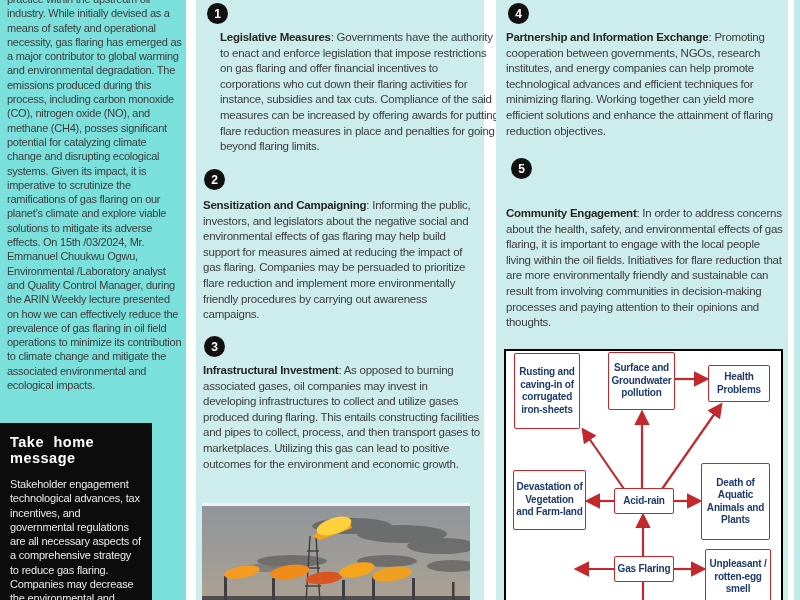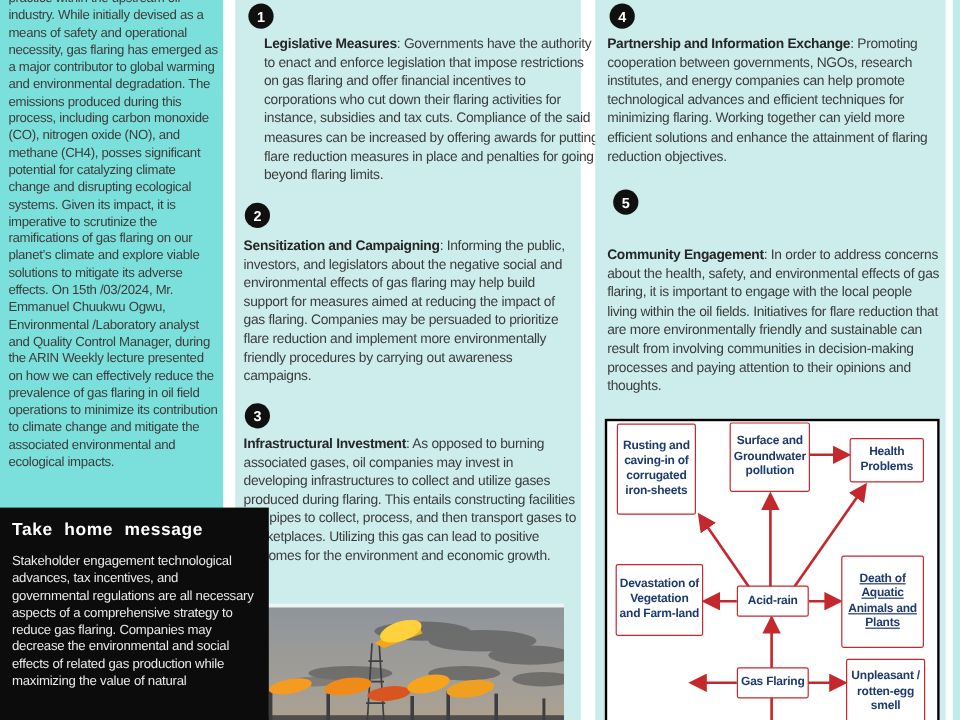--- a/index.html
+++ b/index.html
@@ -12,21 +12,21 @@
   .left-col{
     position:absolute;left:0;top:0;width:186px;height:600px;
     background:#7bdfdc;overflow:hidden;
   }
   .left-text{
     position:absolute;left:7px;top:-8px;width:175px;
     font-size:11px;line-height:14.3px;letter-spacing:-0.25px;
     color:#3c3c3c;
   }
   .take-home{
-    position:absolute;left:0;top:423px;width:224px;height:177px;
+    position:absolute;left:0;top:423px;width:152px;height:177px;
     background:#0c0c0c;color:#e9e9e9;box-sizing:border-box;
     padding:11px 10px 0 10px;z-index:3;
   }
   .take-home h2{
     margin:0 0 11px 0;font-size:14.5px;color:#ffffff;
     letter-spacing:0.5px;word-spacing:5px;font-weight:bold;
   }
   .take-home p{
     margin:0;font-size:11px;line-height:14.3px;letter-spacing:-0.2px;
   }
@@ -178,16 +178,16 @@
       <line x1="108" y1="218" x2="72" y2="218" marker-end="url(#ah)"></line>
       <line x1="166" y1="218" x2="196" y2="218" marker-end="url(#ah)"></line>
       <line x1="137" y1="230" x2="137" y2="251"></line>
     </g>
   </svg>
   <div class="dnode" style="left:8px;top:2px;width:66px;height:76px;">Rusting and caving-in of corrugated iron-sheets</div>
   <div class="dnode" style="left:102px;top:1px;width:67px;height:58px;">Surface and Groundwater pollution</div>
   <div class="dnode" style="left:7px;top:119px;width:73px;height:60px;">Devastation of Vegetation and Farm-land</div>
   <div class="dnode" style="left:202px;top:14px;width:62px;height:37px;">Health Problems</div>
   <div class="dnode" style="left:108px;top:137px;width:60px;height:26px;">Acid-rain</div>
-  <div class="dnode" style="left:195px;top:112px;width:69px;height:77px;text-decoration:underline;">Death of Aquatic Animals and Plants</div>
+  <div class="dnode" style="left:195px;top:112px;width:69px;height:77px;">Death of Aquatic Animals and Plants</div>
   <div class="dnode" style="left:108px;top:205px;width:60px;height:26px;">Gas Flaring</div>
   <div class="dnode" style="left:199px;top:198px;width:66px;height:56px;">Unpleasant / rotten-egg smell</div>
 </div>
 
 </body></html>

